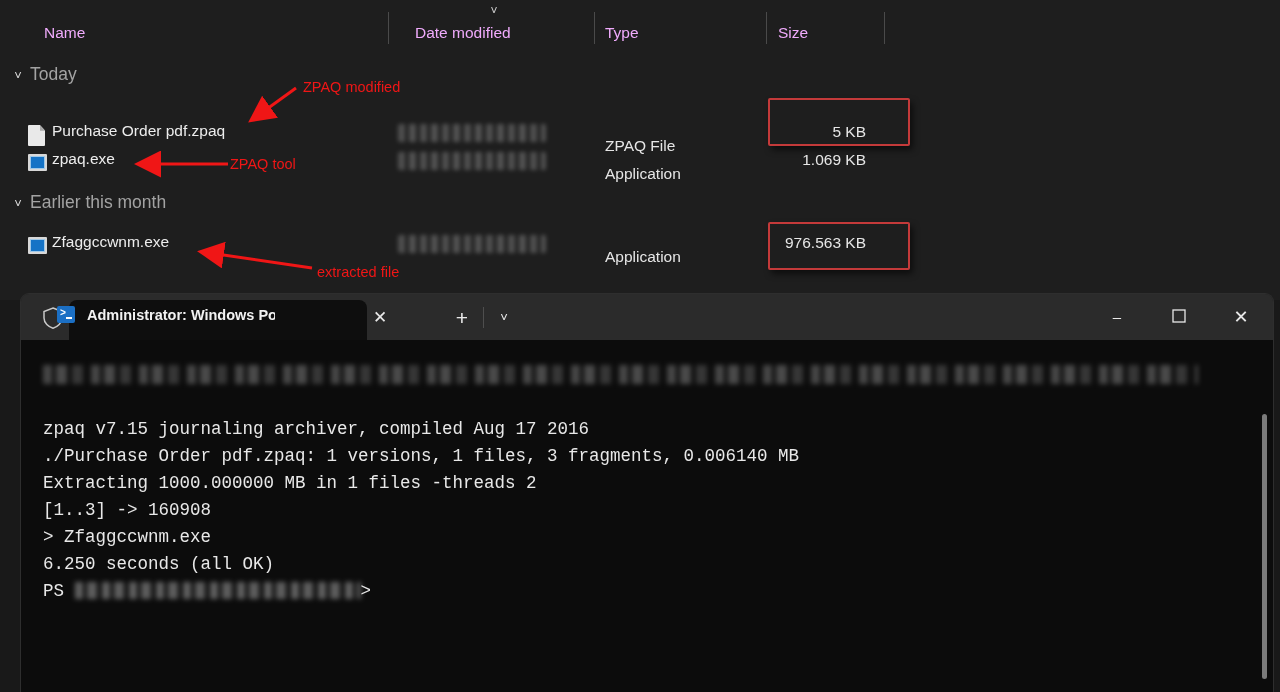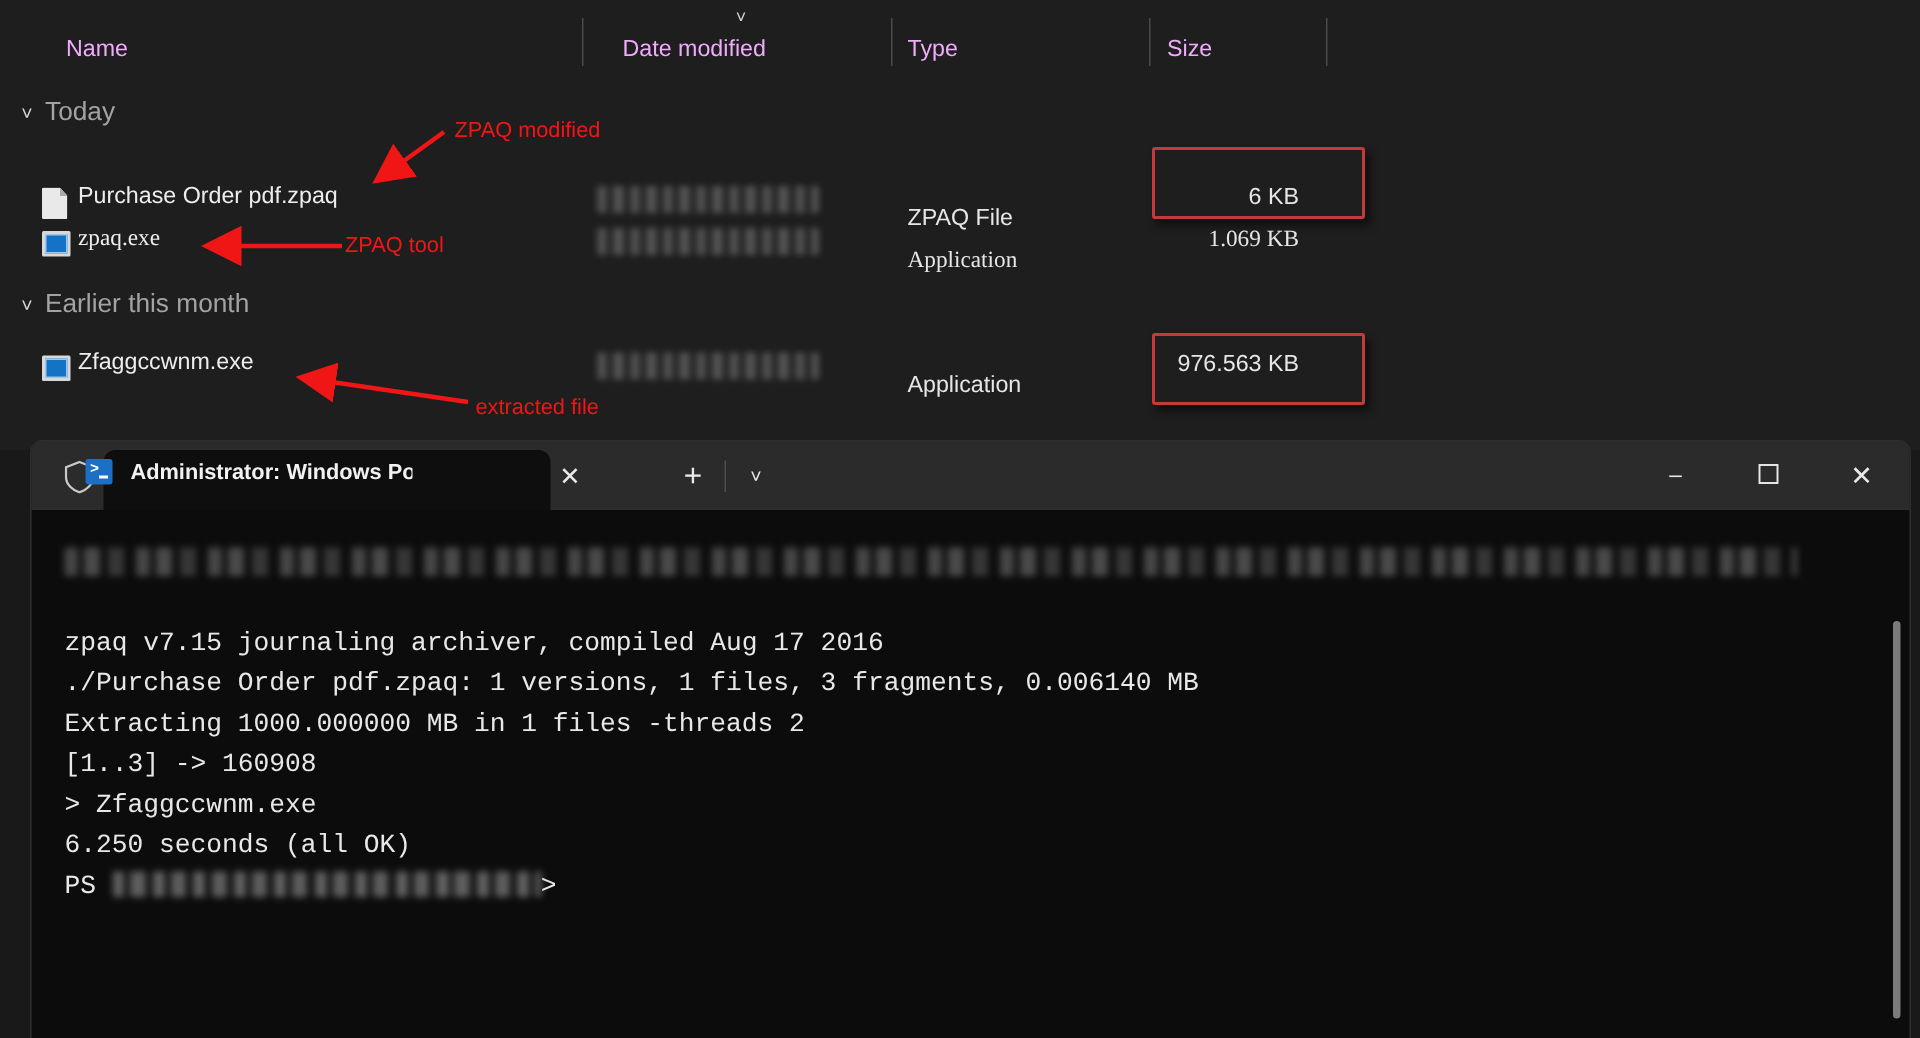--- a/index.html
+++ b/index.html
@@ -233,25 +233,25 @@
         <div class="doc-ic">
             <div class="pg"></div>
             <div class="fold"></div>
           </div>
       </div>
       <div class="f-name">Purchase Order pdf.zpaq</div>
       <div class="f-date">
         <div class="blur-bar"></div>
       </div>
       <div class="f-type">ZPAQ File</div>
-      <div class="f-size">6 KB</div>
+      <div class="f-size">5 KB</div>
     </div>
     <div class="hl-box shadow" style="left:768px; top:98px; width:142px; height:48px;"></div>
 
-    <div class="file-row" style="top:145px;font-family:Liberation Serif, serif;">
+    <div class="file-row" style="top:145px;">
       <div class="f-icon" style="top:9px;">
         <div class="exe-ic">
             <div class="scr"></div>
           </div>
       </div>
       <div class="f-name">zpaq.exe</div>
       <div class="f-date">
         <div class="blur-bar"></div>
       </div>
       <div class="f-type">Application</div>

